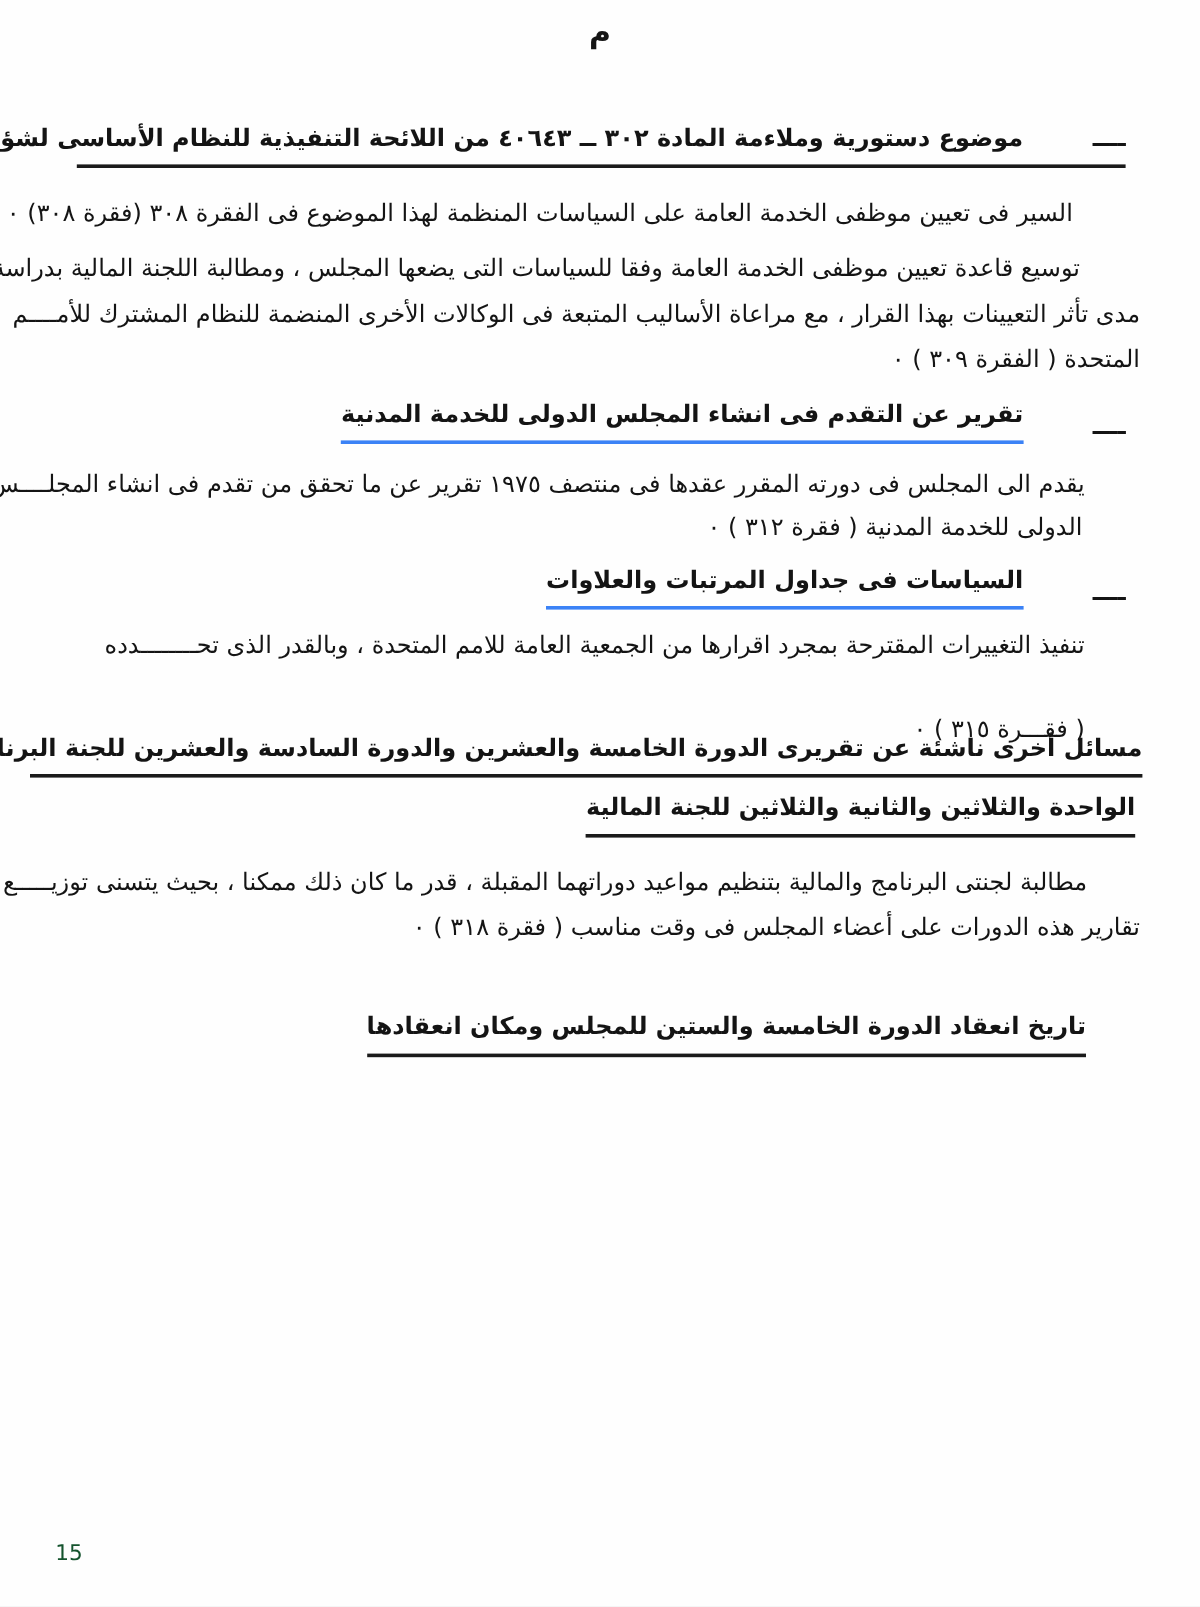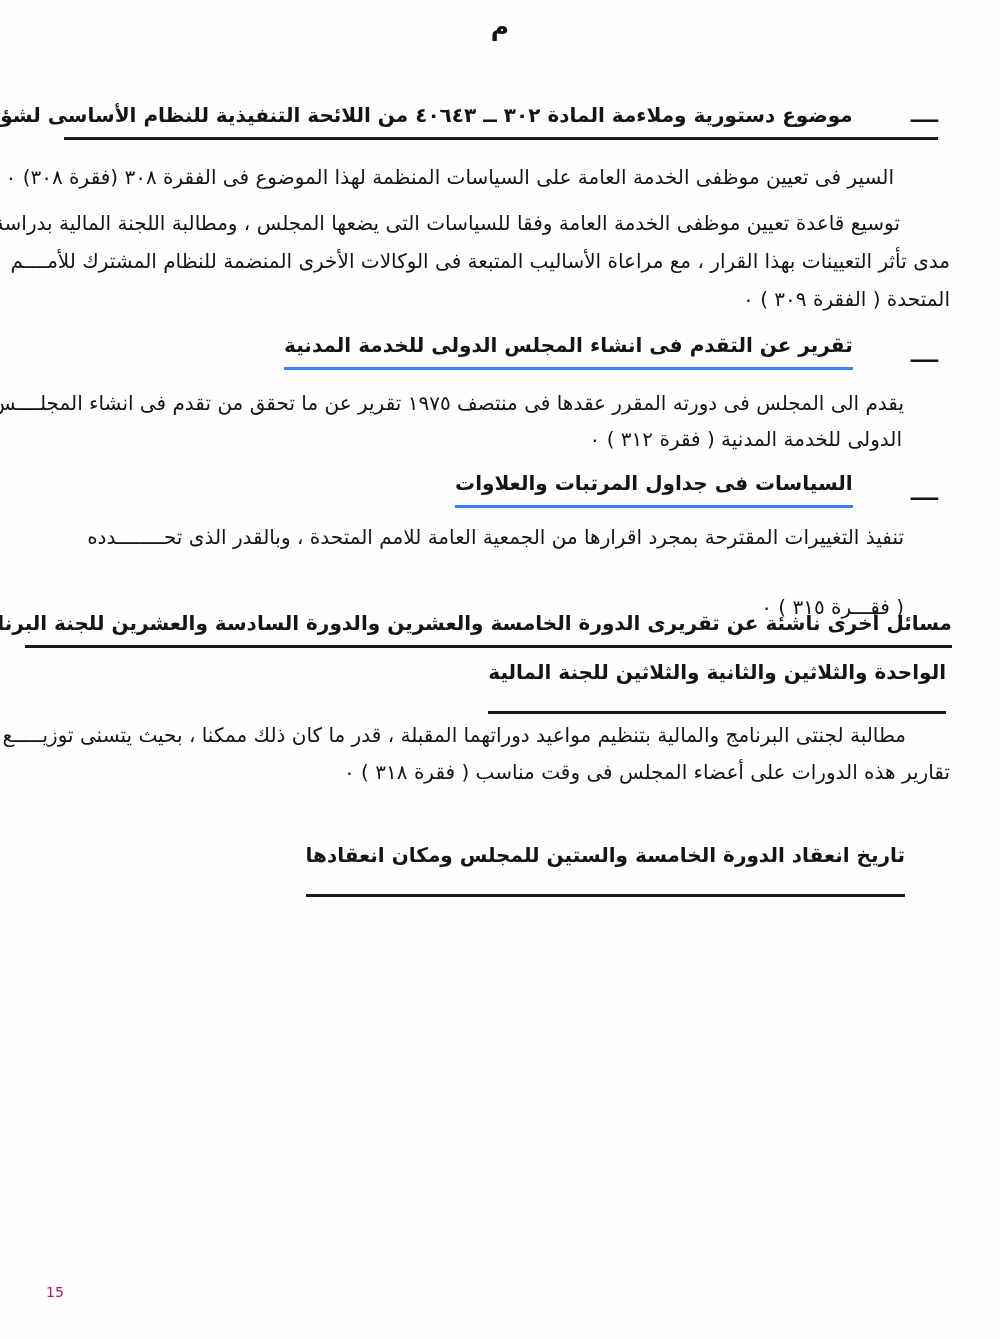--- a/index.html
+++ b/index.html
@@ -55,35 +55,35 @@
     padding-bottom:7px;
   }
   .inline-underline{
     position:absolute;
     display:inline-block;
     font-weight:bold;
     font-size:20px;
     line-height:30px;
     white-space:nowrap;
     border-bottom:3px solid #1a1a1a;
-    padding-bottom:24px;
+    padding-bottom:8px;
   }
   .hmark{
     position:absolute;
     top:12px;left:0;right:0;
     text-align:center;
     font-size:25px;
     font-weight:bold;
   }
   .pagenum{
     position:absolute;
     left:46px;top:1284px;
     direction:ltr;
-    font-size:14px;
-    color:#be185d;
+    font-size:18px;
+    color:#14532d;
   }
 </style>
 </head>
 <body>
 
 <div id="page">
 
   <div class="hmark">م</div>
 
   <div class="heading-row u-row" style="top:100px;right:62px;left:64px;">

